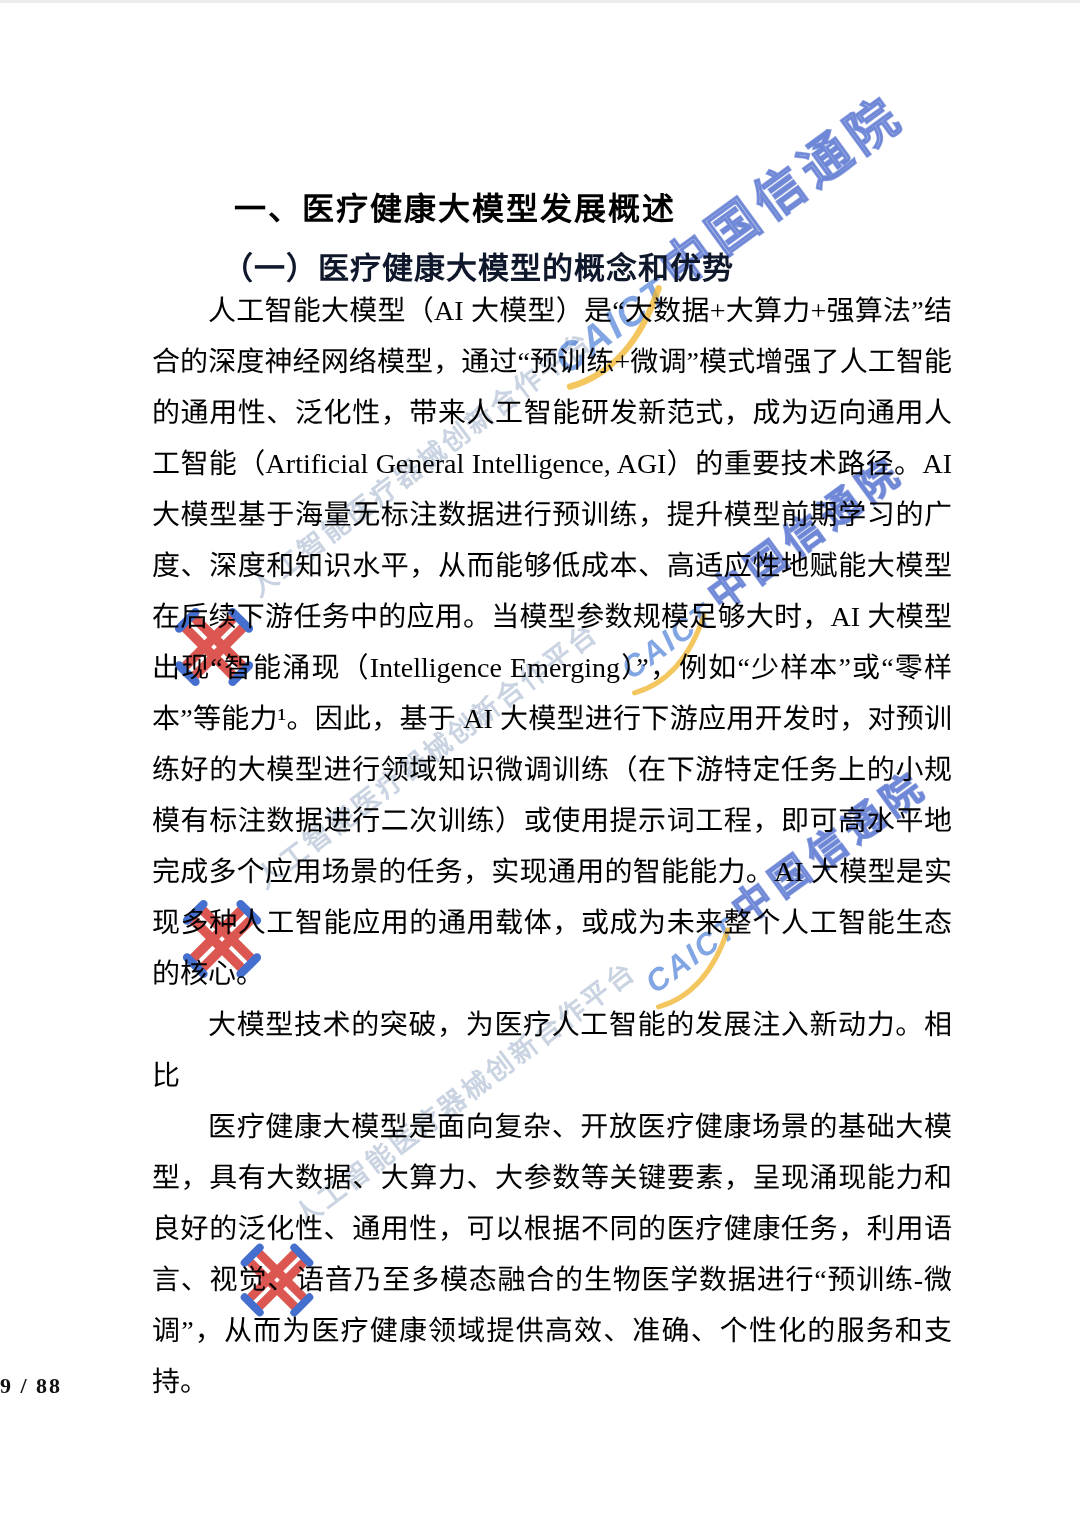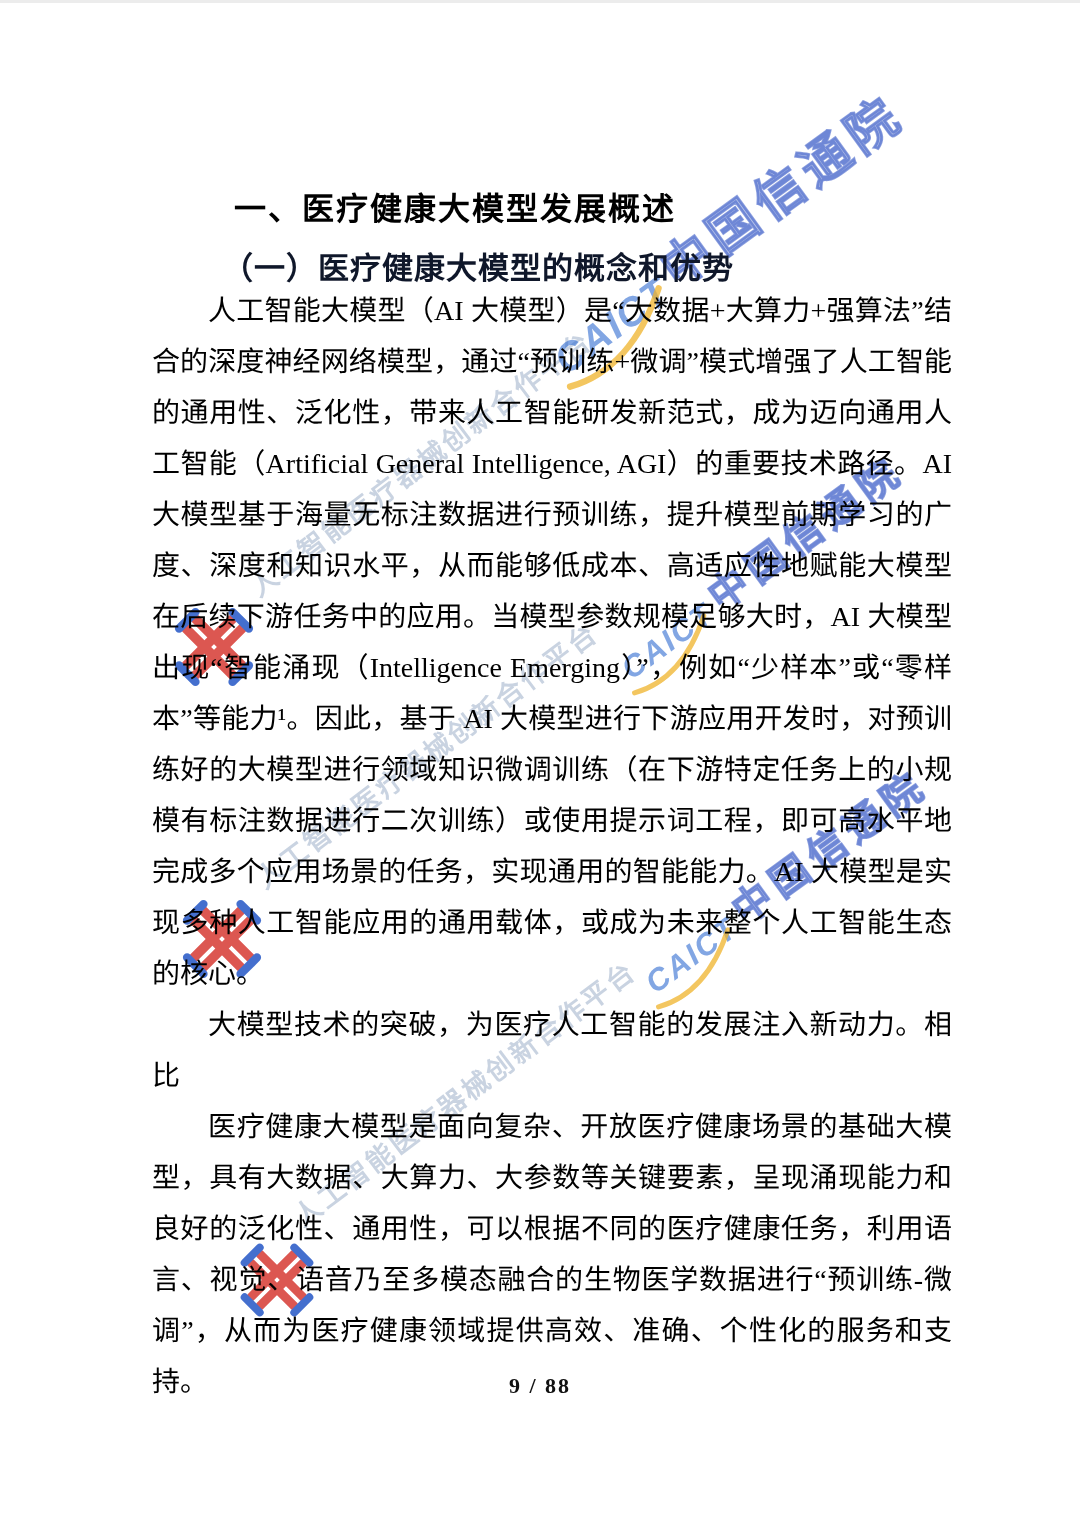--- a/index.html
+++ b/index.html
@@ -63,21 +63,21 @@
     font-weight:900;font-size:31px;color:#0f172a;letter-spacing:1px;
   }
   .content{
     position:absolute;left:152px;top:282px;width:800px;
     font-size:28px;line-height:51px;color:#000000;
     text-align:justify;text-justify:inter-ideograph;
   }
   .content p{margin:0;text-indent:2em;}
   .footer{
     position:absolute;left:0;top:1370px;width:100%;
-    text-align:center;font-weight:700;font-size:22px;
+    font-weight:700;font-size:22px;
     color:#111;letter-spacing:2px;
   }
 </style>
 </head>
 <body>
 
 <div class="page">
 
   <div class="wm-layer">
 

